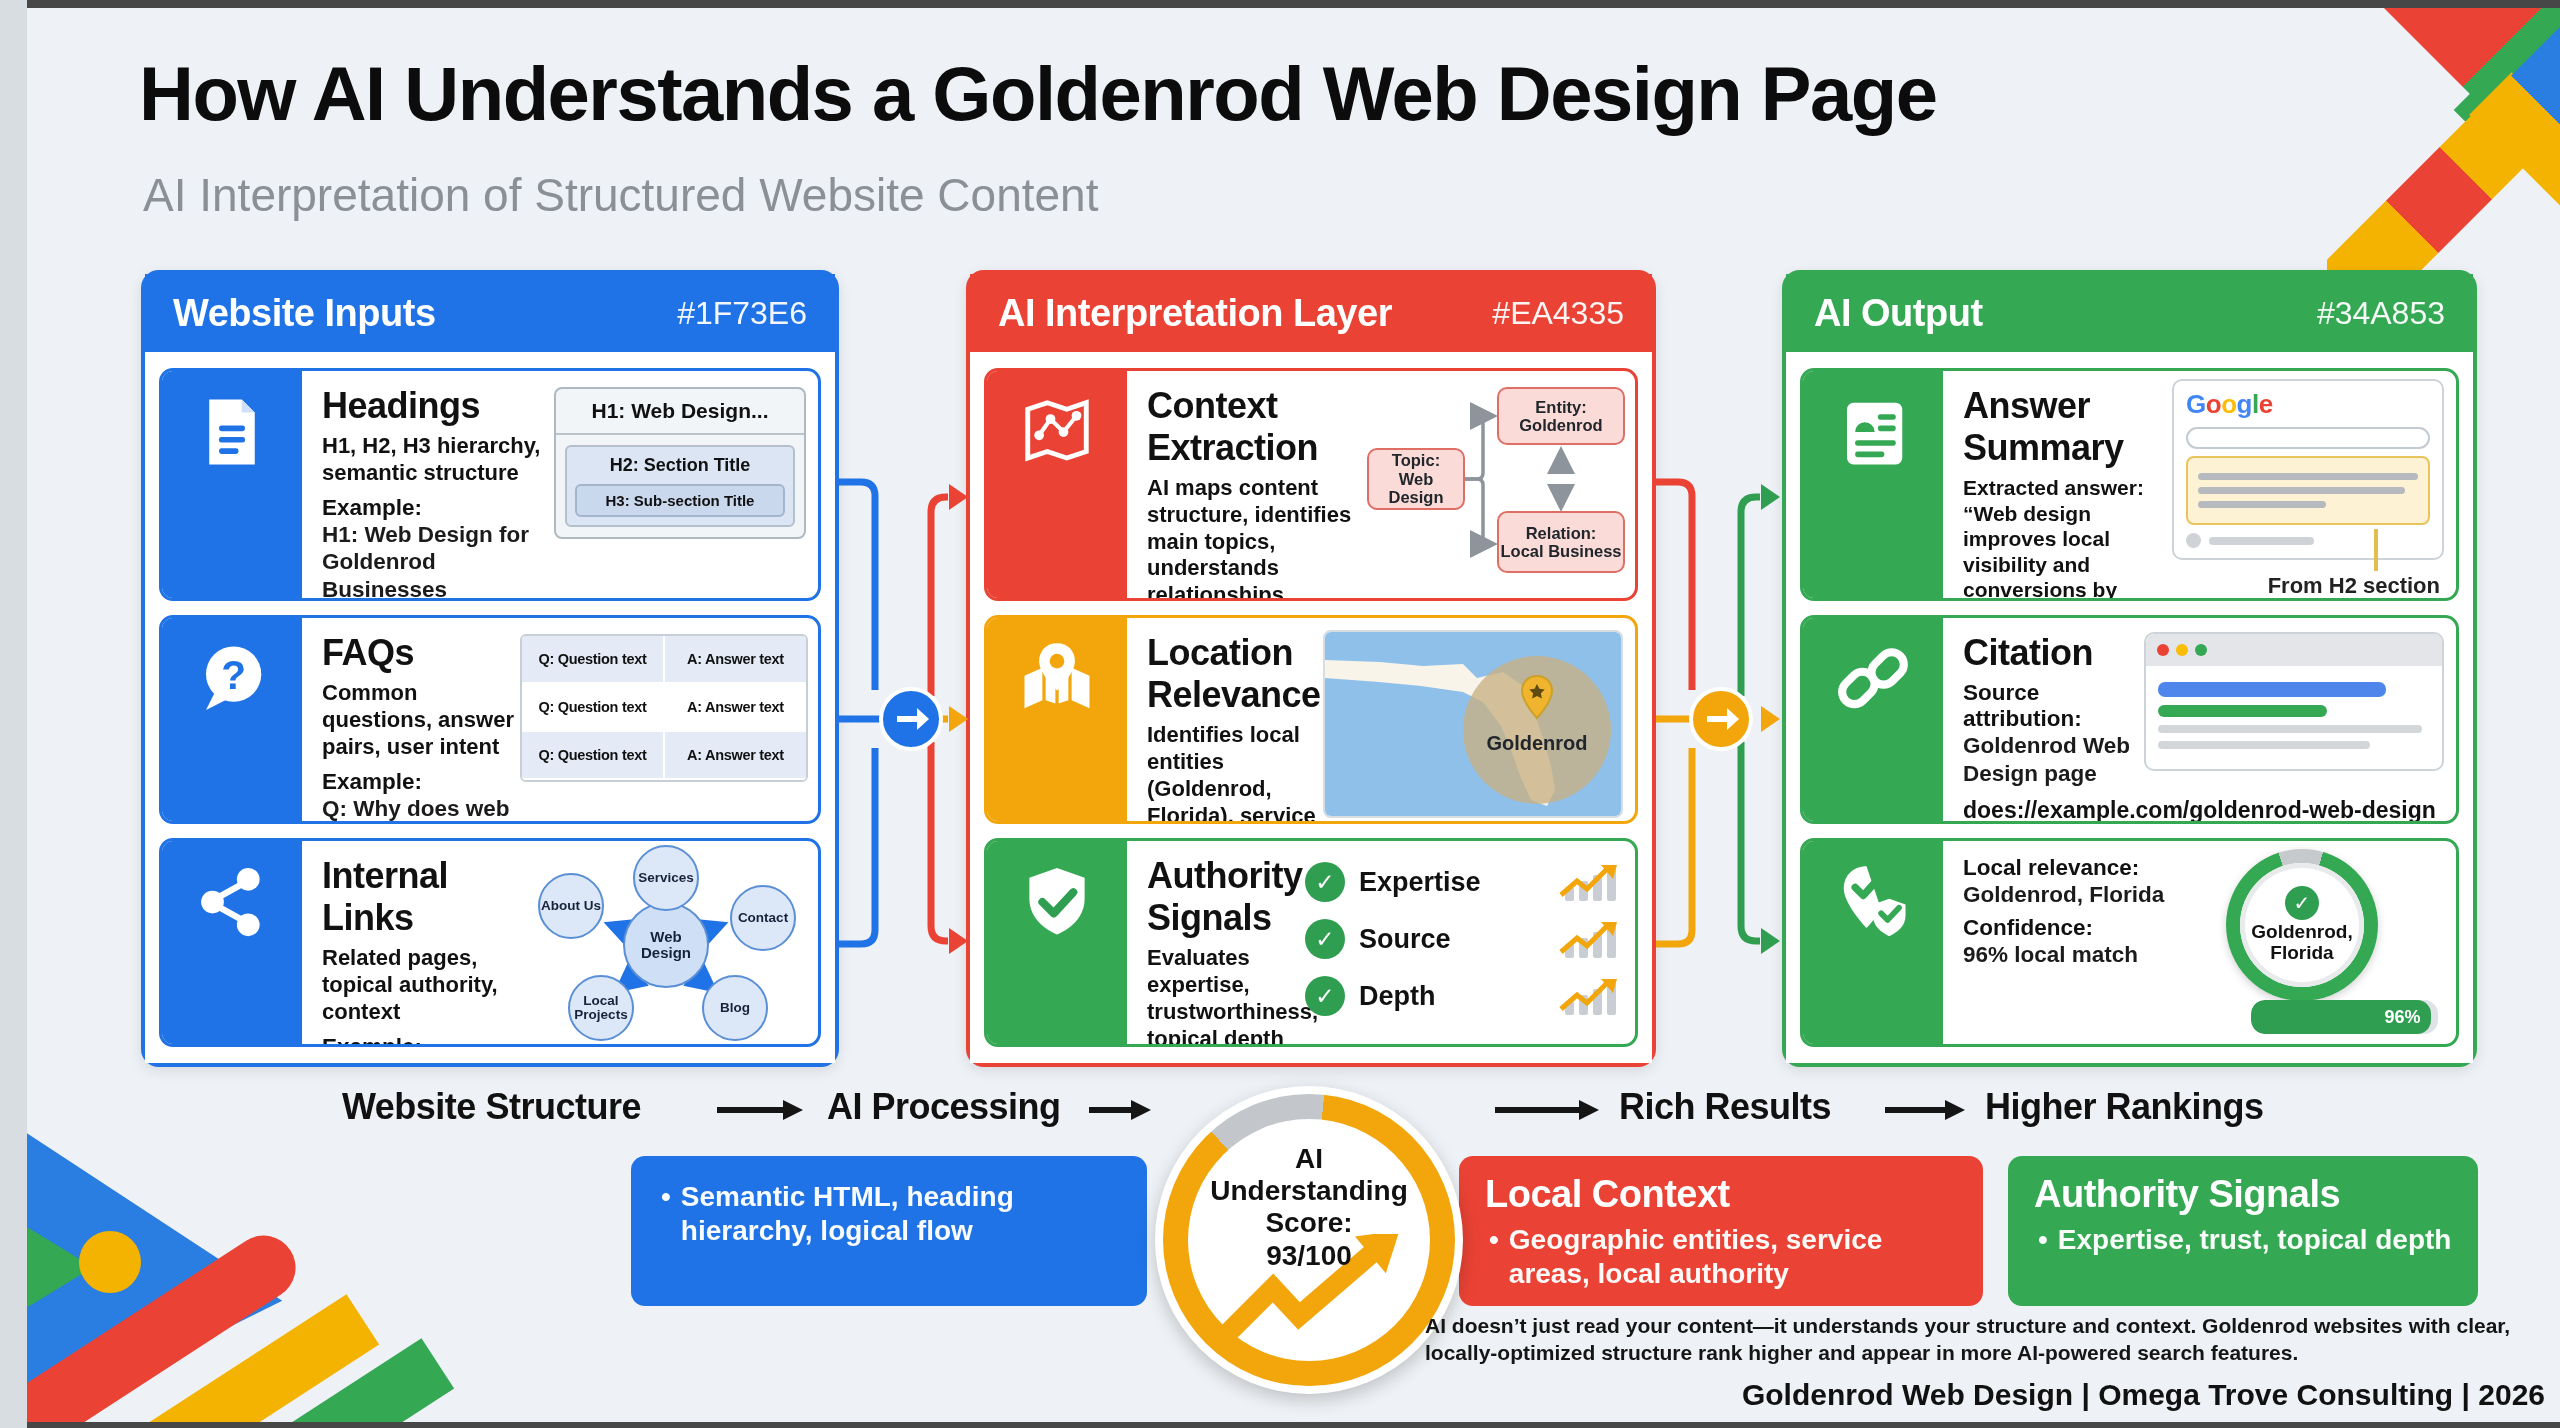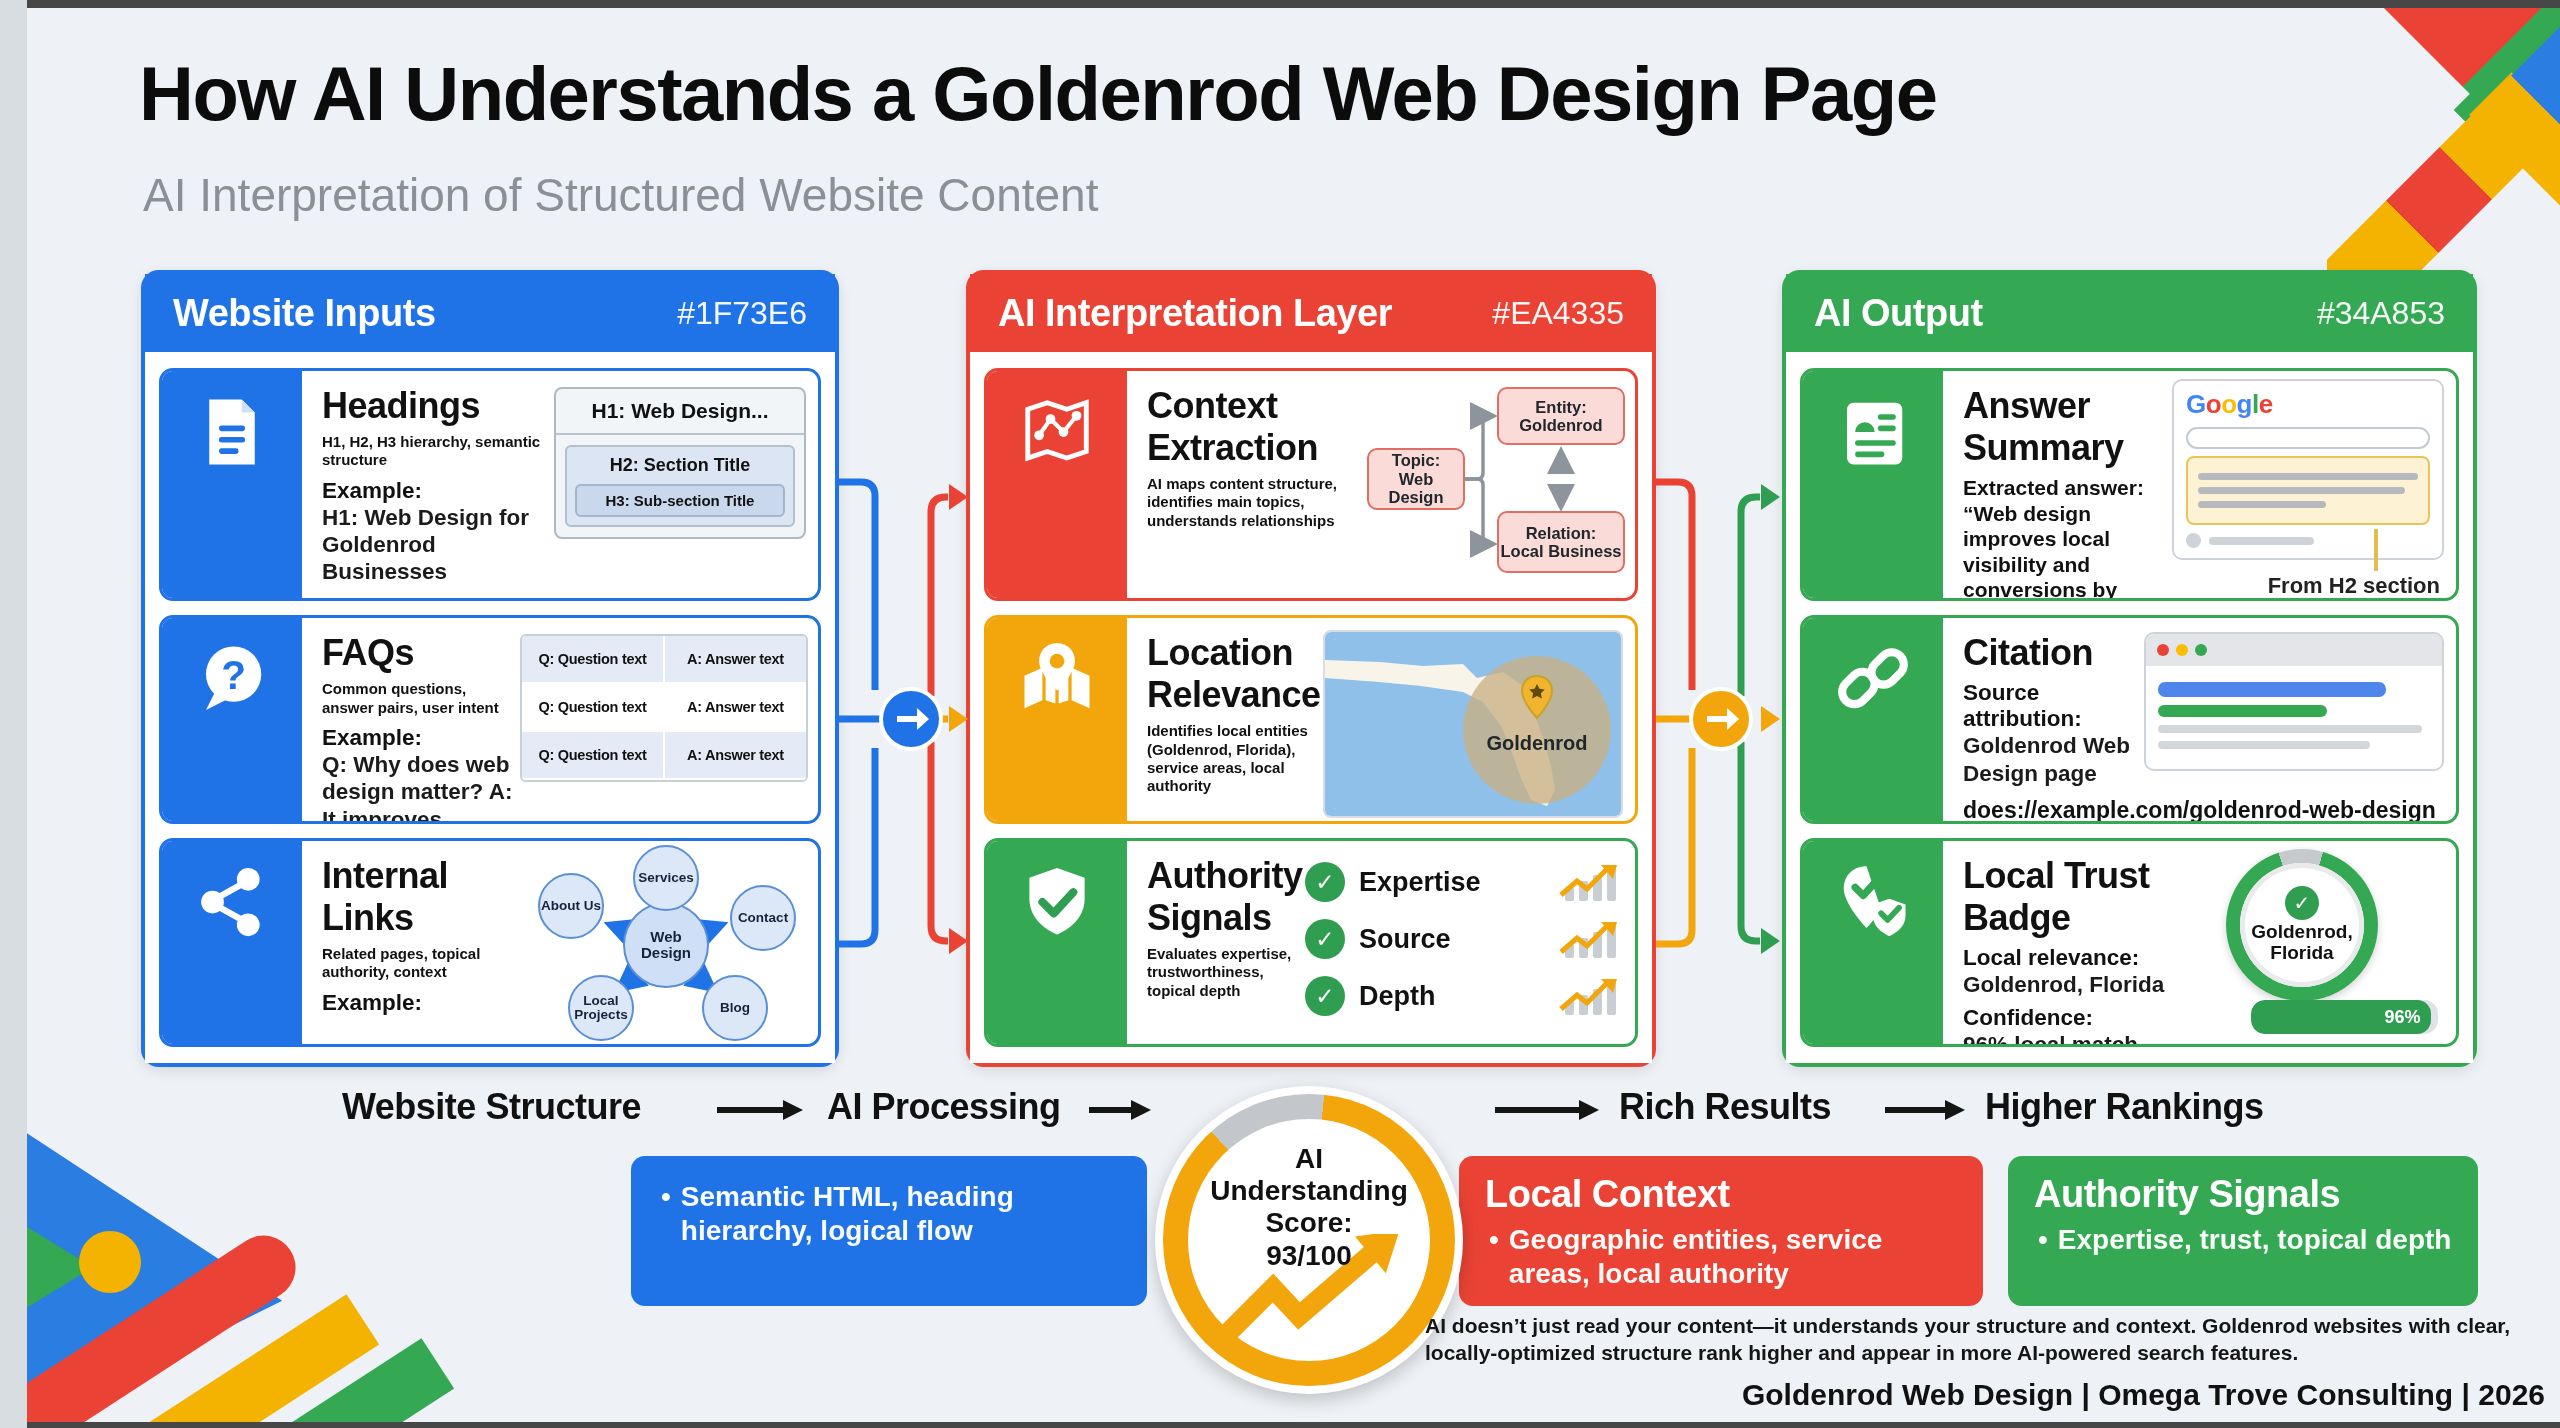--- a/index.html
+++ b/index.html
@@ -18,21 +18,21 @@
   .col-h { height:78px; background:var(--ac); display:flex; align-items:center; justify-content:space-between; padding:0 28px; color:#fff; }
   .col-h .t { font-size:38px; font-weight:800; letter-spacing:-0.5px; }
   .col-h .hex { font-size:32px; font-weight:500; opacity:.95; }
   .col-b { height:calc(100% - 78px); padding:16px 14px; display:flex; flex-direction:column; gap:14px; background:#fff; }
 
   .card { position:relative; flex:1; border:3.5px solid var(--ac); border-radius:14px; background:#fff; display:flex; overflow:hidden; }
   .card.f { flex:1.12; }
   .strip { width:140px; flex:none; background:var(--ac); display:flex; justify-content:center; align-items:flex-start; padding-top:22px; }
   .ct { padding:14px 12px 8px 20px; width:100%; }
   .ct h3 { margin:0 0 6px; font-size:36px; font-weight:800; letter-spacing:-0.5px; }
-  .desc { margin:0 0 8px; font-size:15px; font-weight:700; line-height:1.22; }
+  .desc { margin:0 0 8px; font-size:22px; font-weight:700; line-height:1.22; }
   .exl { margin:0; font-size:22.5px; font-weight:800; }
   .ext { margin:0; font-size:22.5px; font-weight:600; line-height:1.22; color:#1b1b1b; }
   .small { font-size:21px; }
   .prA{padding-right:266px}.prB{padding-right:300px}.prC{padding-right:306px}
   .prD{padding-right:268px}.prE{padding-right:316px}.prF{padding-right:322px}
   .prG{padding-right:286px}.prI{padding-right:238px}
   .b { font-weight:800; }
 
   
   .hm { position:absolute; top:16px; right:12px; width:252px; background:#f2f5f8; border:2.5px solid #aeb9c2; border-radius:8px; }
@@ -514,21 +514,20 @@
       <article class="card">
         <div class="strip">
           <svg width="78" height="78" viewBox="0 0 48 48">
             <path d="M20 2 c-8 0 -14 5.6 -14 13.5 0 10 14 24.5 14 24.5 s5 -5.2 9 -11.5" fill="#fff"></path>
             <path d="M13 15 l5 5 l9 -10" fill="none" stroke="#34A853" stroke-width="4.5" stroke-linecap="round" stroke-linejoin="round"></path>
             <path d="M34 22 l10 3.5 v7 c0 6 -4.5 10 -10 12.5 -5.5 -2.5 -10 -6.5 -10 -12.5 v-7 z" fill="#fff"></path>
             <path d="M29 31 l4 4 l7 -7.5" fill="none" stroke="#34A853" stroke-width="3.5" stroke-linecap="round" stroke-linejoin="round"></path>
           </svg>
         </div>
         <div class="ct prI">
-          <h3>Local Trust Badge</h3>
           <p class="exl">Local relevance:</p>
           <p class="ext">Goldenrod, Florida</p>
           <p class="exl" style="margin-top:6px;">Confidence:</p>
           <p class="ext">96% local match</p>
         </div>
         <div class="tm">
           <div class="ring">
             <div class="ring-in">
               <div class="chk2">✓</div>
               <div class="tl">Goldenrod,</div>

